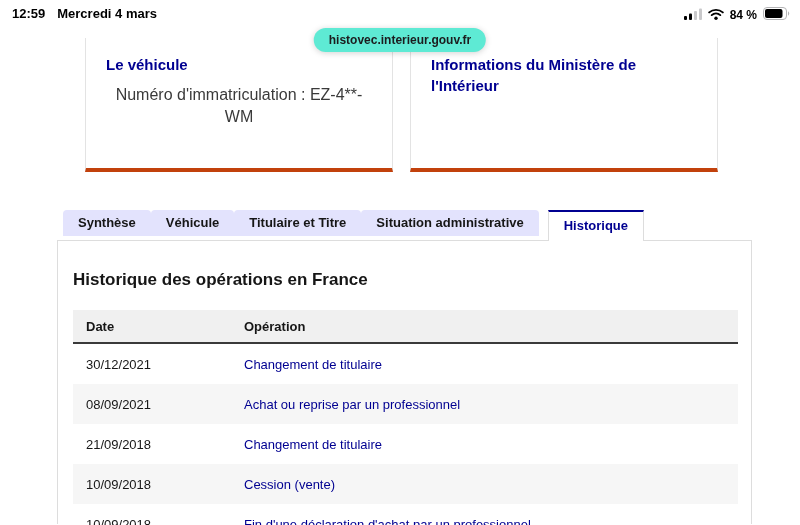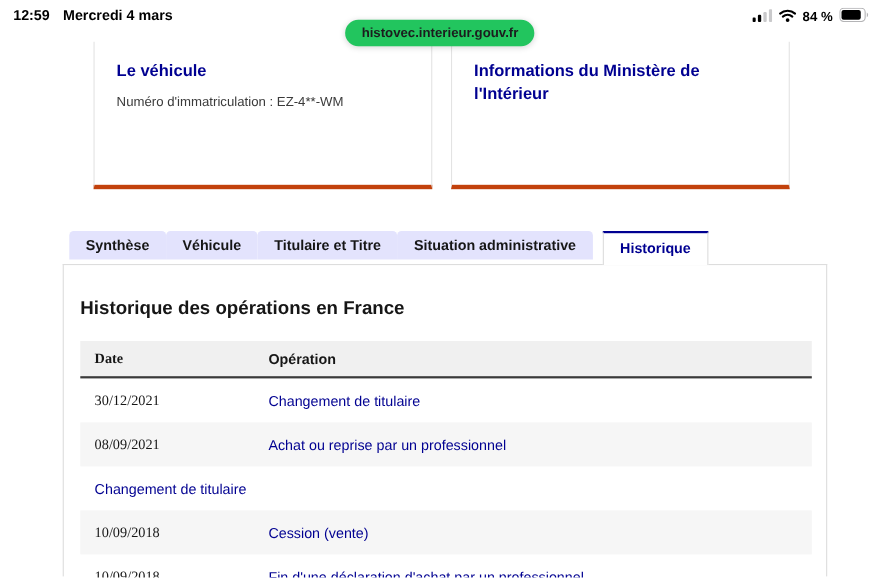--- a/index.html
+++ b/index.html
@@ -18,43 +18,43 @@
     position: absolute; left: 12px; top: 6px;
     display: flex; gap: 12px; align-items: baseline;
     font-size: 13px; font-weight: 700; color: #000;
   }
   .statusbar-right {
     position: absolute; right: 10px; top: 7px;
     display: flex; gap: 6px; align-items: center;
     font-size: 12px; font-weight: 600; color: #000;
   }
   .url-pill {
-    position: absolute; left: 50%; top: 18px; transform: translateX(-50%);
-    background: #22c55e; border-radius: 14px;
+    position: absolute; left: 50%; top: 28px; transform: translateX(-50%);
+    background: #5eead4; border-radius: 14px;
     box-shadow: 0 1px 6px rgba(0,0,0,0.18);
     padding: 5px 15px;
     font-size: 12px; font-weight: 600; color: #1c1c1e;
     white-space: nowrap; z-index: 5;
   }
 
   
   .card {
     position: absolute; top: 38px; height: 134px;
     background: #fff;
     border-left: 1px solid #e3e3e3; border-right: 1px solid #e3e3e3;
     border-bottom: 4px solid #c2410c;
     padding: 16px 20px 0 20px;
   }
   .card-vehicle { left: 85px;  width: 308px; }
   .card-ministry { left: 410px; width: 308px; }
   .card-title {
     color: #000091; font-weight: 700; font-size: 15px; line-height: 1.4;
   }
   .card-subtitle {
-    margin-top: 9px; color: #3a3a3a; font-size: 12px; line-height: 1.4;
+    margin-top: 9px; color: #3a3a3a; font-size: 16px; line-height: 1.4; text-align: center;
   }
 
   
   .tabs {
     position: absolute; left: 63px; top: 210px; height: 30px;
     display: flex; gap: 0; align-items: flex-start; z-index: 2;
   }
   .tab {
     height: 26px; line-height: 26px;
     padding: 0 15px;
@@ -94,21 +94,21 @@
     display: flex; align-items: center; height: 34px;
     background: #f0f0f0;
     border-bottom: 2px solid #3a3a3a;
     font-weight: 700; color: #161616;
   }
   .trow {
     display: flex; align-items: center; height: 40px;
     color: #161616;
   }
   .trow.striped { background: #f6f6f6; }
-  .col-date { width: 158px; padding: 0 13px; flex: none; font-family: Liberation Serif, serif; }
+  .col-date { width: 158px; padding: 0 13px; flex: none; }
   .col-op   { flex: 1; padding: 0 13px; }
   .op-link  { color: #000091; text-decoration: none; cursor: pointer; }
 </style>
 </head>
 <body>
 
 <div class="statusbar-left">
   <span>12:59</span>
   <span>Mercredi 4 mars</span>
 </div>
@@ -171,20 +171,21 @@
 
     <div class="trow">
       <div class="col-date">30/12/2021</div>
       <div class="col-op"><a class="op-link">Changement de titulaire</a></div>
     </div>
     <div class="trow striped">
       <div class="col-date">08/09/2021</div>
       <div class="col-op"><a class="op-link">Achat ou reprise par un professionnel</a></div>
     </div>
     <div class="trow">
+      <div class="col-date">21/09/2018</div>
       <div class="col-op"><a class="op-link">Changement de titulaire</a></div>
     </div>
     <div class="trow striped">
       <div class="col-date">10/09/2018</div>
       <div class="col-op"><a class="op-link">Cession (vente)</a></div>
     </div>
     <div class="trow">
       <div class="col-date">10/09/2018</div>
       <div class="col-op"><a class="op-link">Fin d'une déclaration d'achat par un professionnel</a></div>
     </div>

